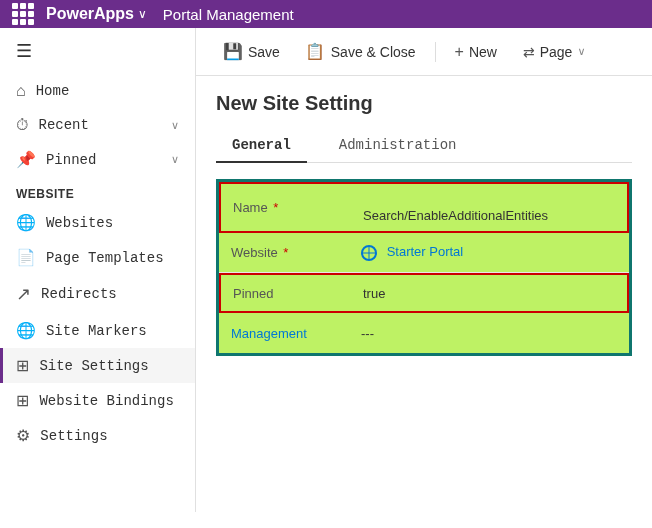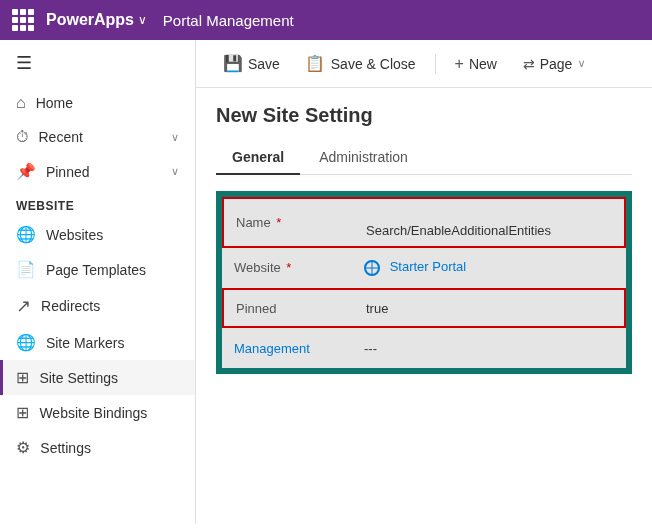--- a/index.html
+++ b/index.html
@@ -1,21 +1,21 @@
 <!DOCTYPE html>
 <html><head>
   <meta charset="utf-8">
   <style>
     * { box-sizing: border-box; margin: 0; padding: 0; }
     body { font-family: 'Segoe UI', Arial, sans-serif; font-size: 14px; background: #fff; width: 652px; height: 528px; overflow: hidden; }
 
     
     .topbar {
       background: #6b2d8b;
-      height: 40px;
+      height: 28px;
       display: flex;
       align-items: center;
       padding: 0 12px;
       color: white;
     }
     .topbar-grid-icon {
       display: grid;
       grid-template-columns: repeat(3, 6px);
       grid-template-rows: repeat(3, 6px);
       gap: 2px;
@@ -71,21 +71,21 @@
     .sidebar-nav-item {
       display: flex;
       align-items: center;
       padding: 8px 16px;
       cursor: pointer;
       color: #333;
       font-size: 14px;
       gap: 10px;
     }
     .sidebar-nav-item .icon { font-size: 16px; color: #555; }
-    .sidebar-nav-item .label { flex: 1; }
+    .sidebar-nav-item .label { flex: 1; font-family: Liberation Mono, monospace; }
     .sidebar-nav-item .chevron { font-size: 11px; color: #888; }
     .sidebar-section-header {
       padding: 10px 16px 4px 16px;
       font-size: 12px;
       font-weight: 700;
       color: #333;
       text-transform: uppercase;
       letter-spacing: 0.5px;
     }
     .sidebar-active {
@@ -159,40 +159,41 @@
       font-weight: 600;
       color: #333;
       margin-bottom: 14px;
     }
 
     
     .tabs {
       display: flex;
       border-bottom: 1px solid #ddd;
       margin-bottom: 16px;
-      gap: 3px;
+      gap: 16px;
+      font-family: Liberation Mono, monospace;
     }
     .tab {
       padding: 8px 16px;
       font-size: 14px;
       color: #555;
       cursor: pointer;
       border-bottom: 2px solid transparent;
       margin-bottom: -1px;
     }
     .tab.active {
       color: #333;
       font-weight: 600;
       border-bottom: 2px solid #333;
     }
 
     
     .form-fields {
-      border: 6px solid #0f766e;
-      background: #e5e5e5;
+      border: 3px solid #0f766e;
+      background: #bef264;
     }
     .form-row {
       display: flex;
       align-items: center;
       min-height: 40px;
       border-bottom: 1px solid #e8e8e8;
     }
     .form-row:last-child { border-bottom: none; }
     .field-label {
       width: 130px;

